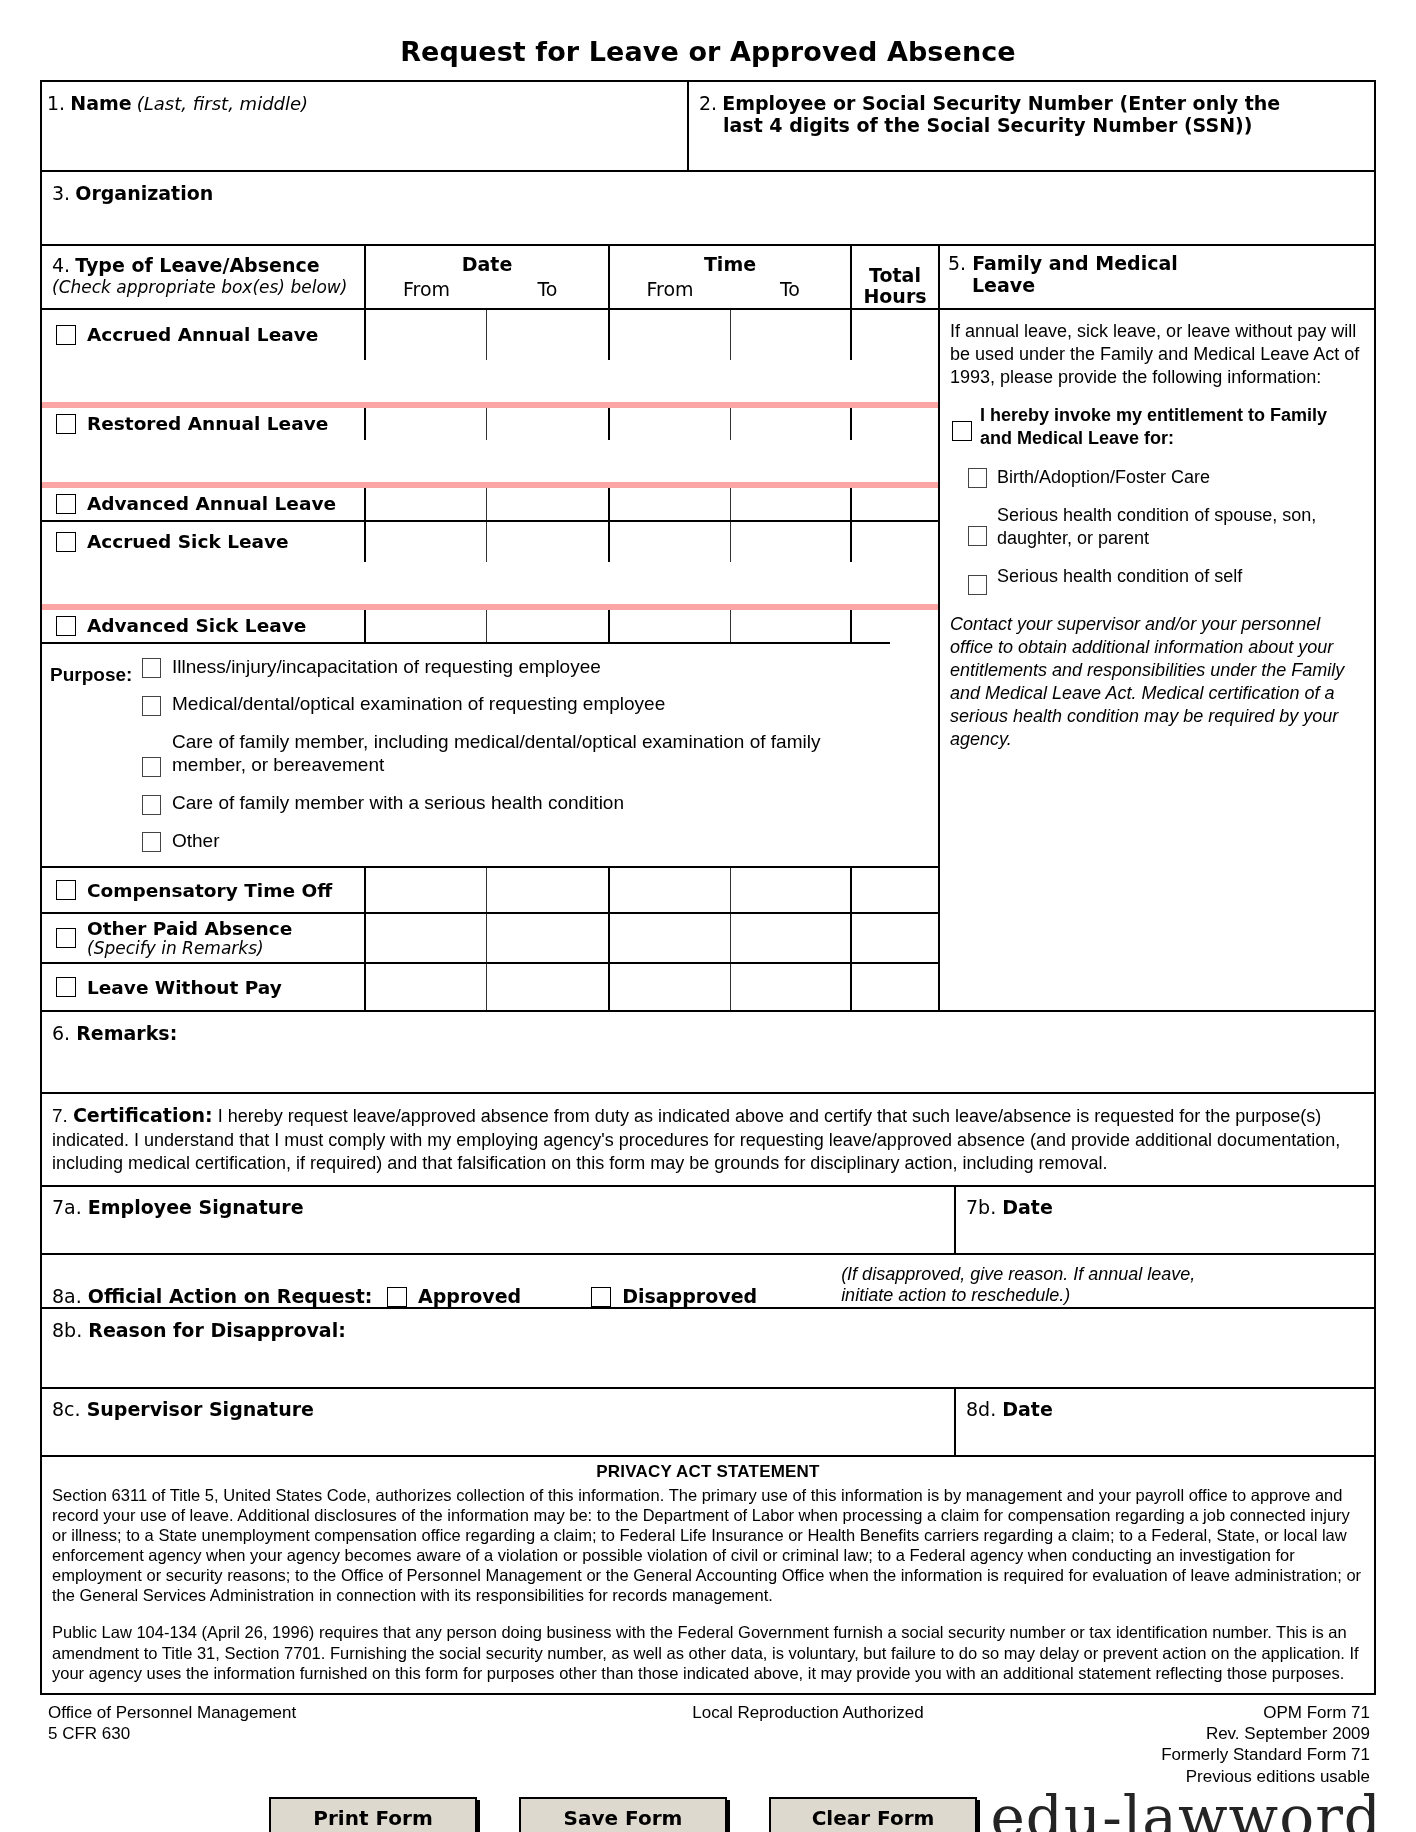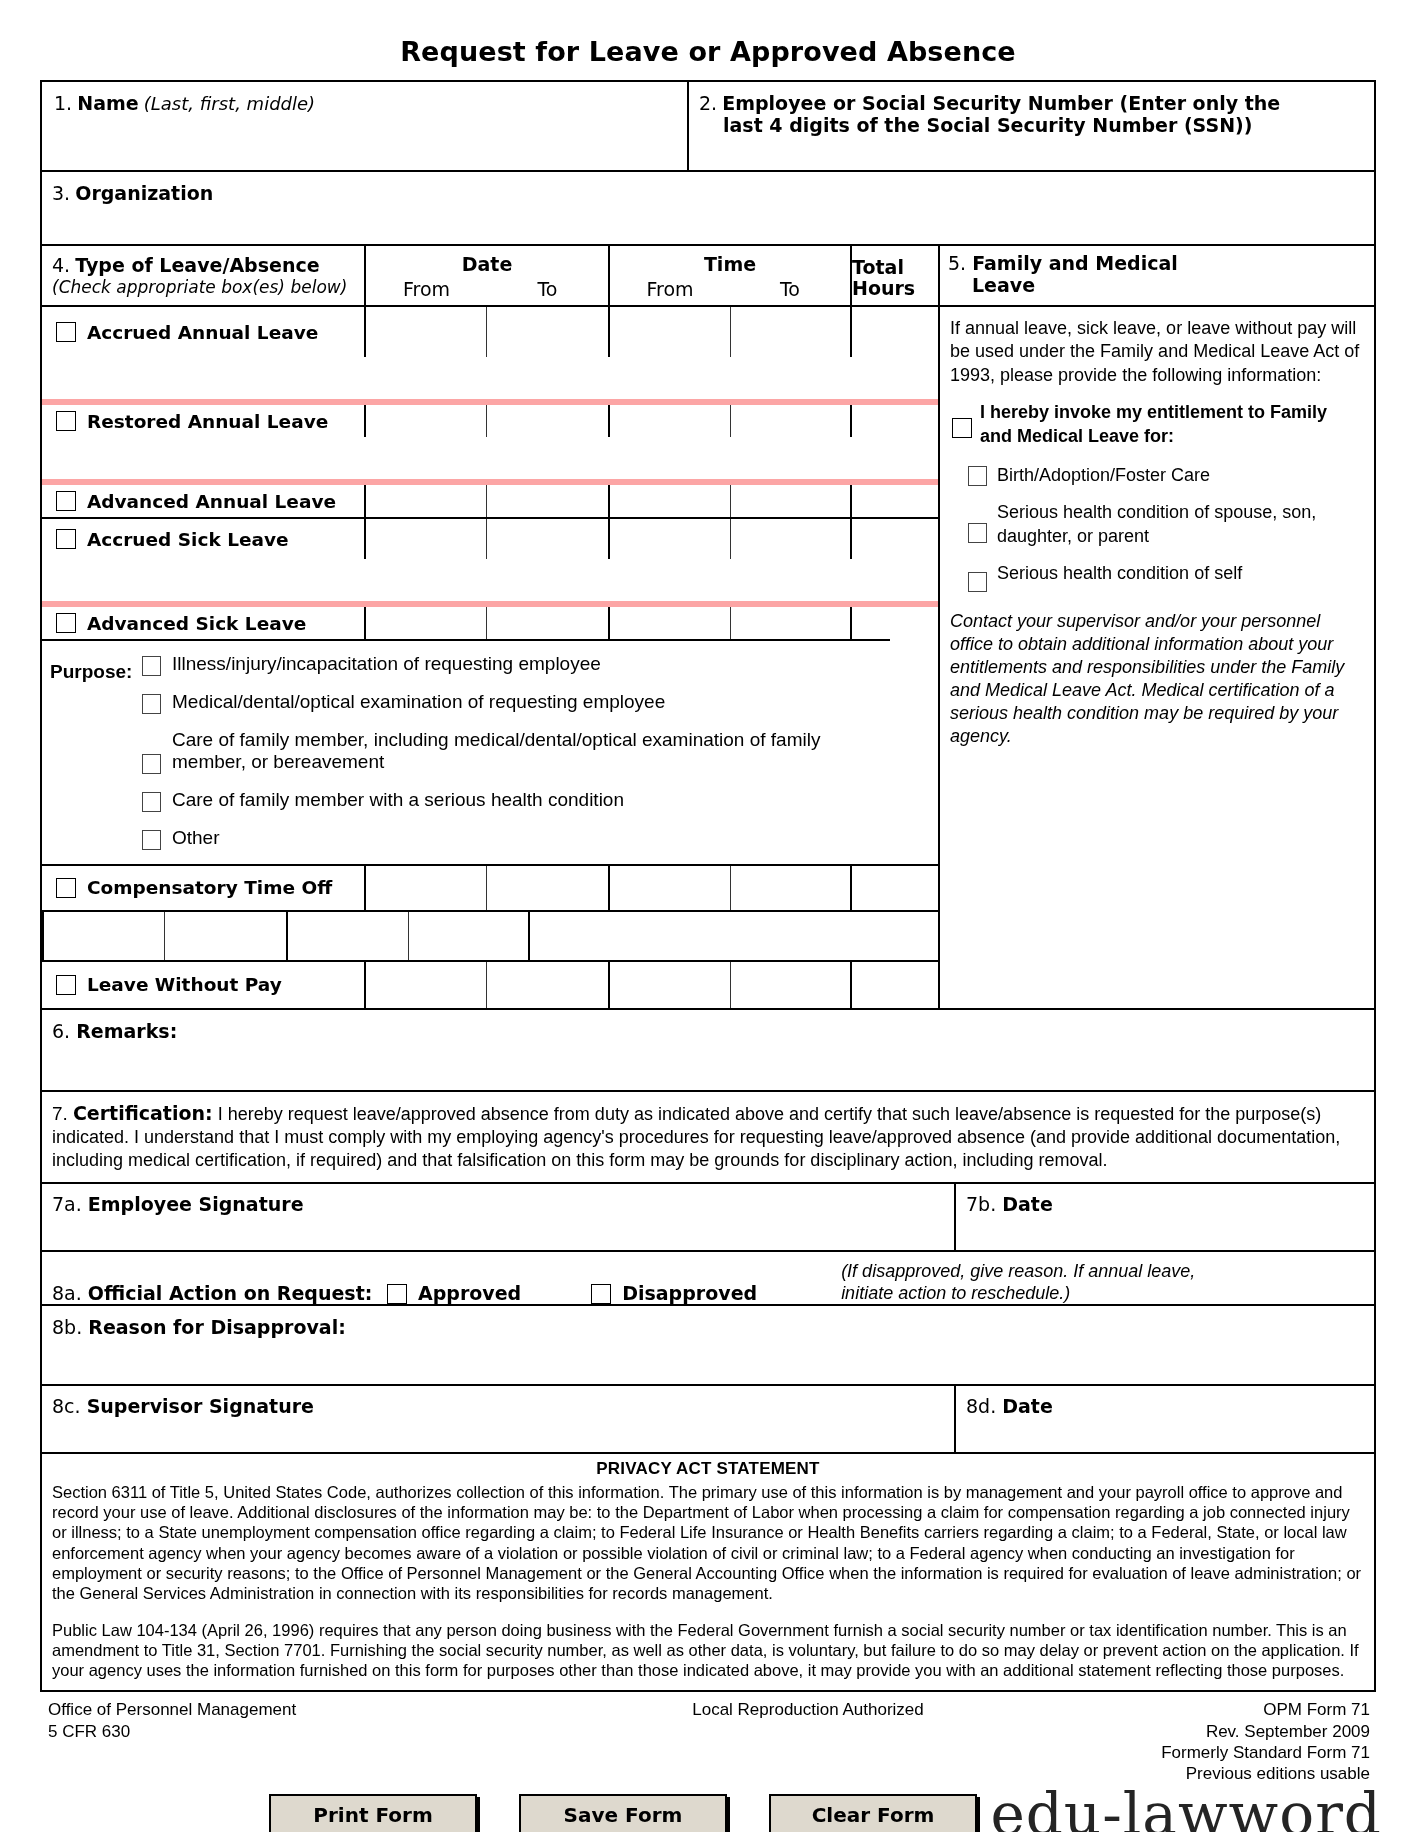--- a/index.html
+++ b/index.html
@@ -38,21 +38,21 @@
   .bt-thin { border-top: 6px solid #fca5a5; margin-top: 42px; }
   .bl { border-left: 2px solid #000; }
   .bl-thin { border-left: 1px solid #333; }
   .bb { border-bottom: 2px solid #000; }
 
   .num { font-weight: normal; font-size: 19px; }
   b.lbl { font-weight: bold; font-size: 19px; }
   i.ital { font-style: italic; font-weight: normal; font-size: 18px; }
 
   
-  .cell-name { width: 645px; padding: 10px 8px 0 12px; height: 88px; }
+  .cell-name { width: 645px; padding: 10px 8px 0 5px; height: 88px; }
   .cell-ssn  { flex: 1; padding: 10px 10px 0 10px; height: 88px; }
   .cell-ssn .ssn-line2 { display: block; padding-left: 24px; }
 
   
   .cell-org { width: 100%; padding: 10px 10px 0 10px; height: 72px; }
 
   
   .c-type   { width: 322px; }
   .c-dfrom  { width: 122px; }
   .c-dto    { width: 122px; }
@@ -60,21 +60,21 @@
   .c-tto    { width: 120px; }
   .c-hours  { width: 88px; }
   .c-fml    { flex: 1; }
 
   .hdr4 { padding: 8px 10px 6px 10px; }
   .hdr4 .sub { display: block; font-style: italic; font-size: 17px; margin-top: 1px;}
   .dt-head { text-align: center; }
   .dt-head .big { font-weight: bold; font-size: 19px; display:block; padding-top:7px;}
   .dt-head .sm  { font-size: 19px; font-weight: normal; display: flex; }
   .dt-head .sm span { flex: 1; text-align: center; padding: 3px 0 5px; }
-  .hours-head { font-weight: bold; font-size: 19px; text-align: left; padding-top: 11px; line-height: 1.12; }
+  .hours-head { font-weight: bold; font-size: 19px; text-align: center; padding-top: 19px; line-height: 1.12; }
   .fml-head { padding: 7px 6px 0 8px; font-size: 19px; line-height: 1.15; }
   .fml-head b { font-weight: bold; }
   .fml-head .l2 { display: block; padding-left: 24px; }
 
   
   .leaverow { display: flex; }
   .lt-label {
     width: 322px; display: flex; align-items: center;
     padding-left: 14px; font-weight: bold; font-size: 18.5px;
   }
@@ -333,20 +333,27 @@
             <span class="chk"></span>
             <span>Compensatory Time Off</span>
           </div>
           <div class="c-dfrom bl fld"></div>
           <div class="c-dto bl-thin fld"></div>
           <div class="c-tfrom bl fld"></div>
           <div class="c-tto bl-thin fld"></div>
           <div class="c-hours bl fld"></div>
         </div>
         <div class="leaverow bt" style="height:50px">
+          <div class="lt-label">
+            <span class="chk"></span>
+            <span class="stack">
+              <span>Other Paid Absence</span>
+              <span class="spec">(Specify in Remarks)</span>
+            </span>
+          </div>
           <div class="c-dfrom bl fld"></div>
           <div class="c-dto bl-thin fld"></div>
           <div class="c-tfrom bl fld"></div>
           <div class="c-tto bl-thin fld"></div>
           <div class="c-hours bl fld"></div>
         </div>
         <div class="leaverow bt" style="height:48px">
           <div class="lt-label">
             <span class="chk"></span>
             <span>Leave Without Pay</span>

